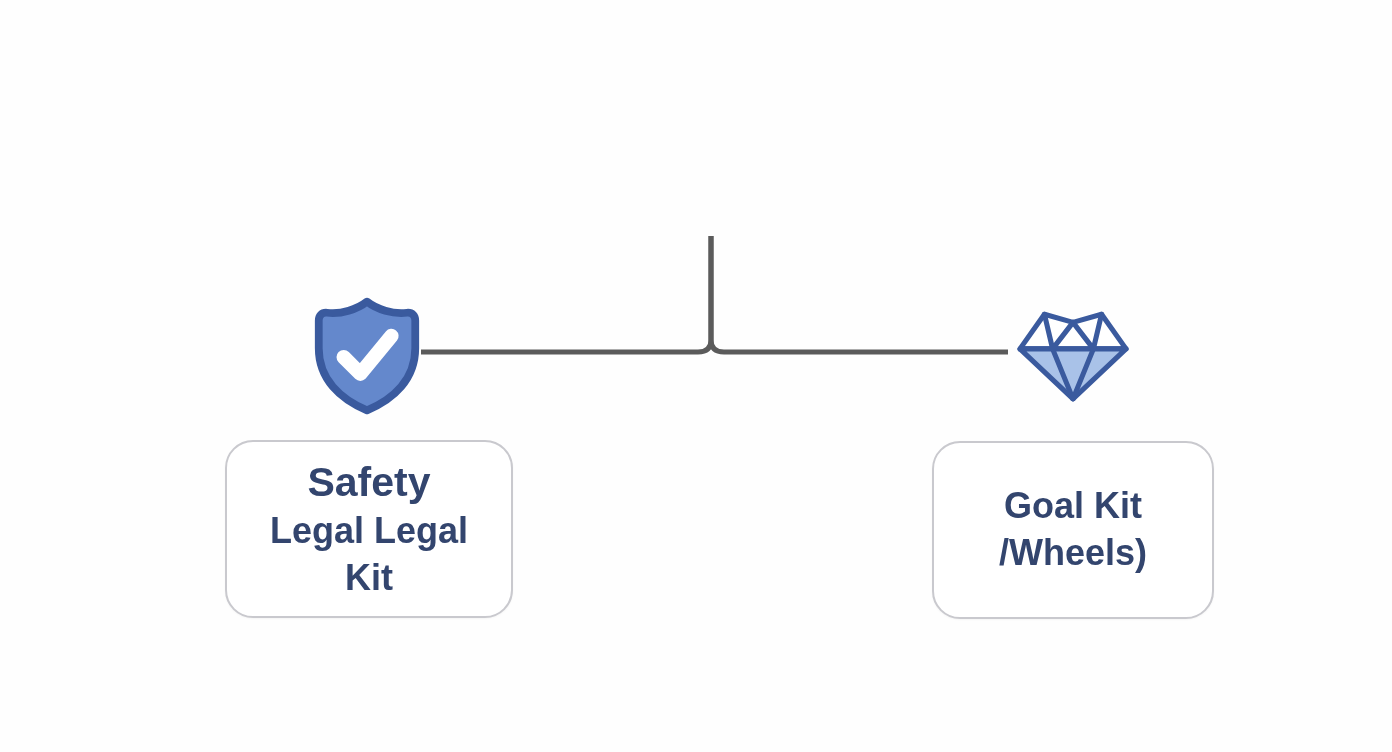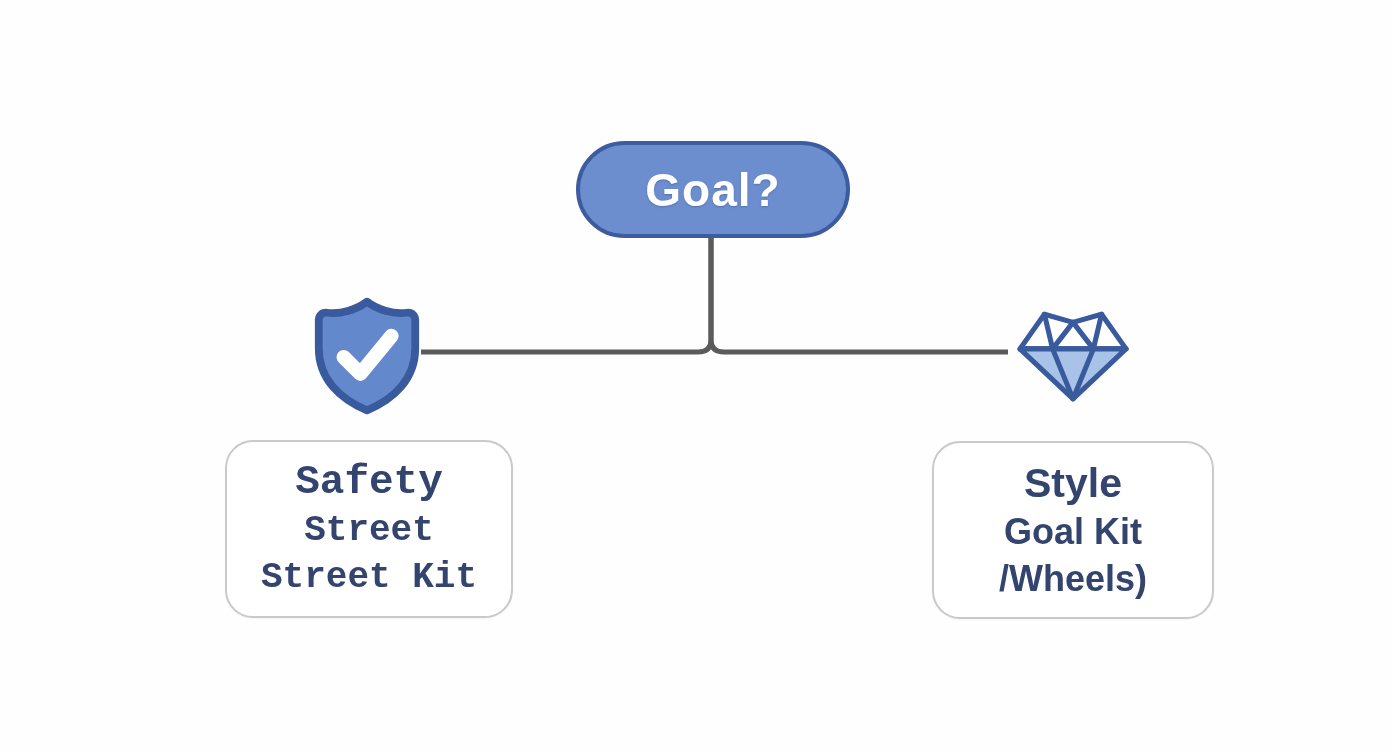--- a/index.html
+++ b/index.html
@@ -65,21 +65,21 @@
     background: var(--box-bg);
     border: 2px solid var(--box-border);
     border-radius: 28px;
     display: flex;
     flex-direction: column;
     align-items: center;
     justify-content: center;
     text-align: center;
     box-shadow: 0 1px 2px rgba(0,0,0,0.04);
   }
-  .branch-box-left  { left: 225px; top: 440px; font-family: Liberation Mono, monospace; }
+  .branch-box-left  { left: 225px; top: 440px; }
   .branch-box-right { left: 932px; top: 441px; width: 282px; }
   .branch-title {
     color: var(--box-text);
     font-size: 41px;
     font-weight: bold;
     line-height: 1.25;
   }
   .branch-subtitle {
     color: var(--box-text);
     font-size: 36px;
@@ -91,23 +91,20 @@
 </head>
 <body>
 
 <div class="canvas">
 
   <svg class="connectors" viewBox="0 0 1392 752" xmlns="http://www.w3.org/2000/svg" aria-hidden="true">
     <path d="M711 236 L711 340 Q711 352 698 352 L421 352"></path>
     <path d="M711 236 L711 340 Q711 352 724 352 L1008 352"></path>
   </svg>
 
-  <div class="node-root">
-    <span>Goal?</span>
-  </div>
 
   <div class="icon-wrap icon-shield">
     <svg viewBox="0 0 100 110" width="114" height="122" xmlns="http://www.w3.org/2000/svg" aria-hidden="true">
       <path d="M50 6 C59 13 73 17.5 86 16 C91 15.5 93.5 19 93.5 23 L93.5 48
                C93.5 76 74 94 50 104 C26 94 6.5 76 6.5 48 L6.5 23
                C6.5 19 9 15.5 14 16 C27 17.5 41 13 50 6 Z" fill="var(--icon-fill)" stroke="var(--icon-border)" stroke-width="7" stroke-linejoin="round"></path>
       <path d="M29 56 L44 71 L72 37" fill="none" stroke="#ffffff" stroke-width="13" stroke-linecap="round" stroke-linejoin="round"></path>
     </svg>
   </div>
 
@@ -117,21 +114,20 @@
       <polygon points="8,45 32,11 60,19 88,11 112,45" fill="#ffffff" stroke="var(--icon-border)" stroke-width="5" stroke-linejoin="round"></polygon>
 
       <polygon points="8,45 112,45 60,94" fill="var(--gem-light)" stroke="var(--icon-border)" stroke-width="5" stroke-linejoin="round"></polygon>
 
       <path d="M32 11 L40 45 M60 19 L40 45 M60 19 L80 45 M88 11 L80 45 M40 45 L60 94 M80 45 L60 94" fill="none" stroke="var(--icon-border)" stroke-width="5" stroke-linecap="round" stroke-linejoin="round"></path>
     </svg>
   </div>
 
   <div class="branch-box branch-box-left">
     <div class="branch-title">Safety</div>
-    <div class="branch-subtitle">Street Street Kit</div>
+    <div class="branch-subtitle">Legal Legal Kit</div>
   </div>
 
   <div class="branch-box branch-box-right">
-    <div class="branch-title">Style</div>
     <div class="branch-subtitle">Goal Kit /Wheels)</div>
   </div>
 
 </div>
 
 </body></html>

